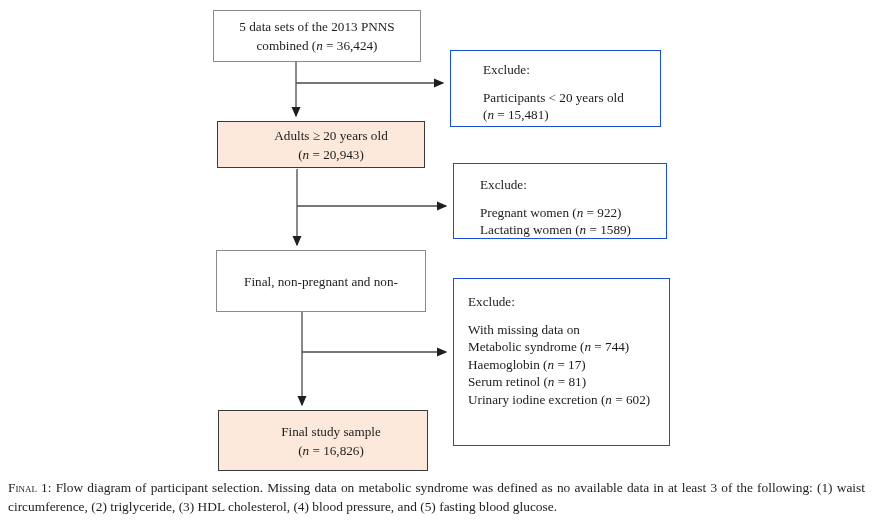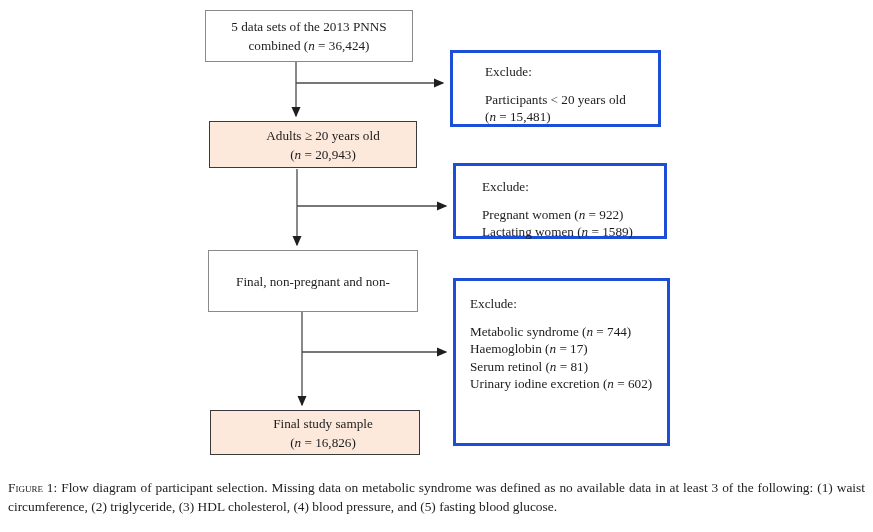--- a/index.html
+++ b/index.html
@@ -20,41 +20,42 @@
     box-sizing: border-box;
     background: #ffffff;
     border: 1px solid #8a8a8a;
     display: flex;
     flex-direction: column;
     justify-content: center;
     align-items: center;
     text-align: center;
     font-size: 13.2px;
     line-height: 19px;
+    margin-left: 8px;
   }
   .main-box.highlight {
     background: #fce9dc;
     border: 1.5px solid #3a3a3a;
   }
   .exclude-box {
     position: absolute;
     box-sizing: border-box;
     background: #ffffff;
-    border: 3px solid #1d4ed8;
+    border: 1px solid #1d4ed8;
     font-size: 13.2px;
     line-height: 17.5px;
     text-align: left;
   }
   .exclude-title { margin: 0 0 10px 0; }
   .exclude-line { margin: 0; }
 
   #box1 { left: 205px; top: 10px;  width: 208px; height: 52px; }
   #box2 { left: 209px; top: 121px; width: 208px; height: 47px; padding-left: 20px; }
   #box3 { left: 208px; top: 250px; width: 210px; height: 62px; }
-  #box4 { left: 210px; top: 410px; width: 210px; height: 45px; padding-left: 16px; }
+  #box4 { left: 210px; top: 410px; width: 210px; height: 61px; padding-left: 16px; }
 
   #ex1 { left: 450px; top: 50px;  width: 211px; height: 77px;  padding: 10px 6px 0 32px; }
   #ex2 { left: 453px; top: 163px; width: 214px; height: 76px;  padding: 12px 6px 0 26px; }
   #ex3 { left: 453px; top: 278px; width: 217px; height: 168px; padding: 14px 6px 0 14px; }
 
   #caption {
     position: absolute;
     left: 8px;
     top: 478px;
     width: 857px;
@@ -108,31 +109,32 @@
       <p class="exclude-line">Pregnant women (<i>n</i> = 922)</p>
       <p class="exclude-line">Lactating women (<i>n</i> = 1589)</p>
     </div>
 
     <div id="box3" class="main-box">
       <div>Final, non-pregnant and non-</div>
     </div>
 
     <div id="ex3" class="exclude-box">
       <p class="exclude-title">Exclude:</p>
+      <p class="exclude-line">With missing data on</p>
       <p class="exclude-line">Metabolic syndrome (<i>n</i> = 744)</p>
       <p class="exclude-line">Haemoglobin (<i>n</i> = 17)</p>
       <p class="exclude-line">Serum retinol (<i>n</i> = 81)</p>
       <p class="exclude-line">Urinary iodine excretion (<i>n</i> = 602)</p>
     </div>
 
     <div id="box4" class="main-box highlight">
       <div>Final study sample</div>
       <div>(<i>n</i> = 16,826)</div>
     </div>
 
   </div>
 
   <div id="caption">
-    <span class="cap-label">Figure 1:</span>
+    <span class="cap-label">Final 1:</span>
     <span>Flow diagram of participant selection. Missing data on metabolic syndrome was defined as no available data in at least 3 of the following: (1) waist circumference, (2) triglyceride, (3) HDL cholesterol, (4) blood pressure, and (5) fasting blood glucose.</span>
   </div>
 
 </div>
 
 </body></html>

